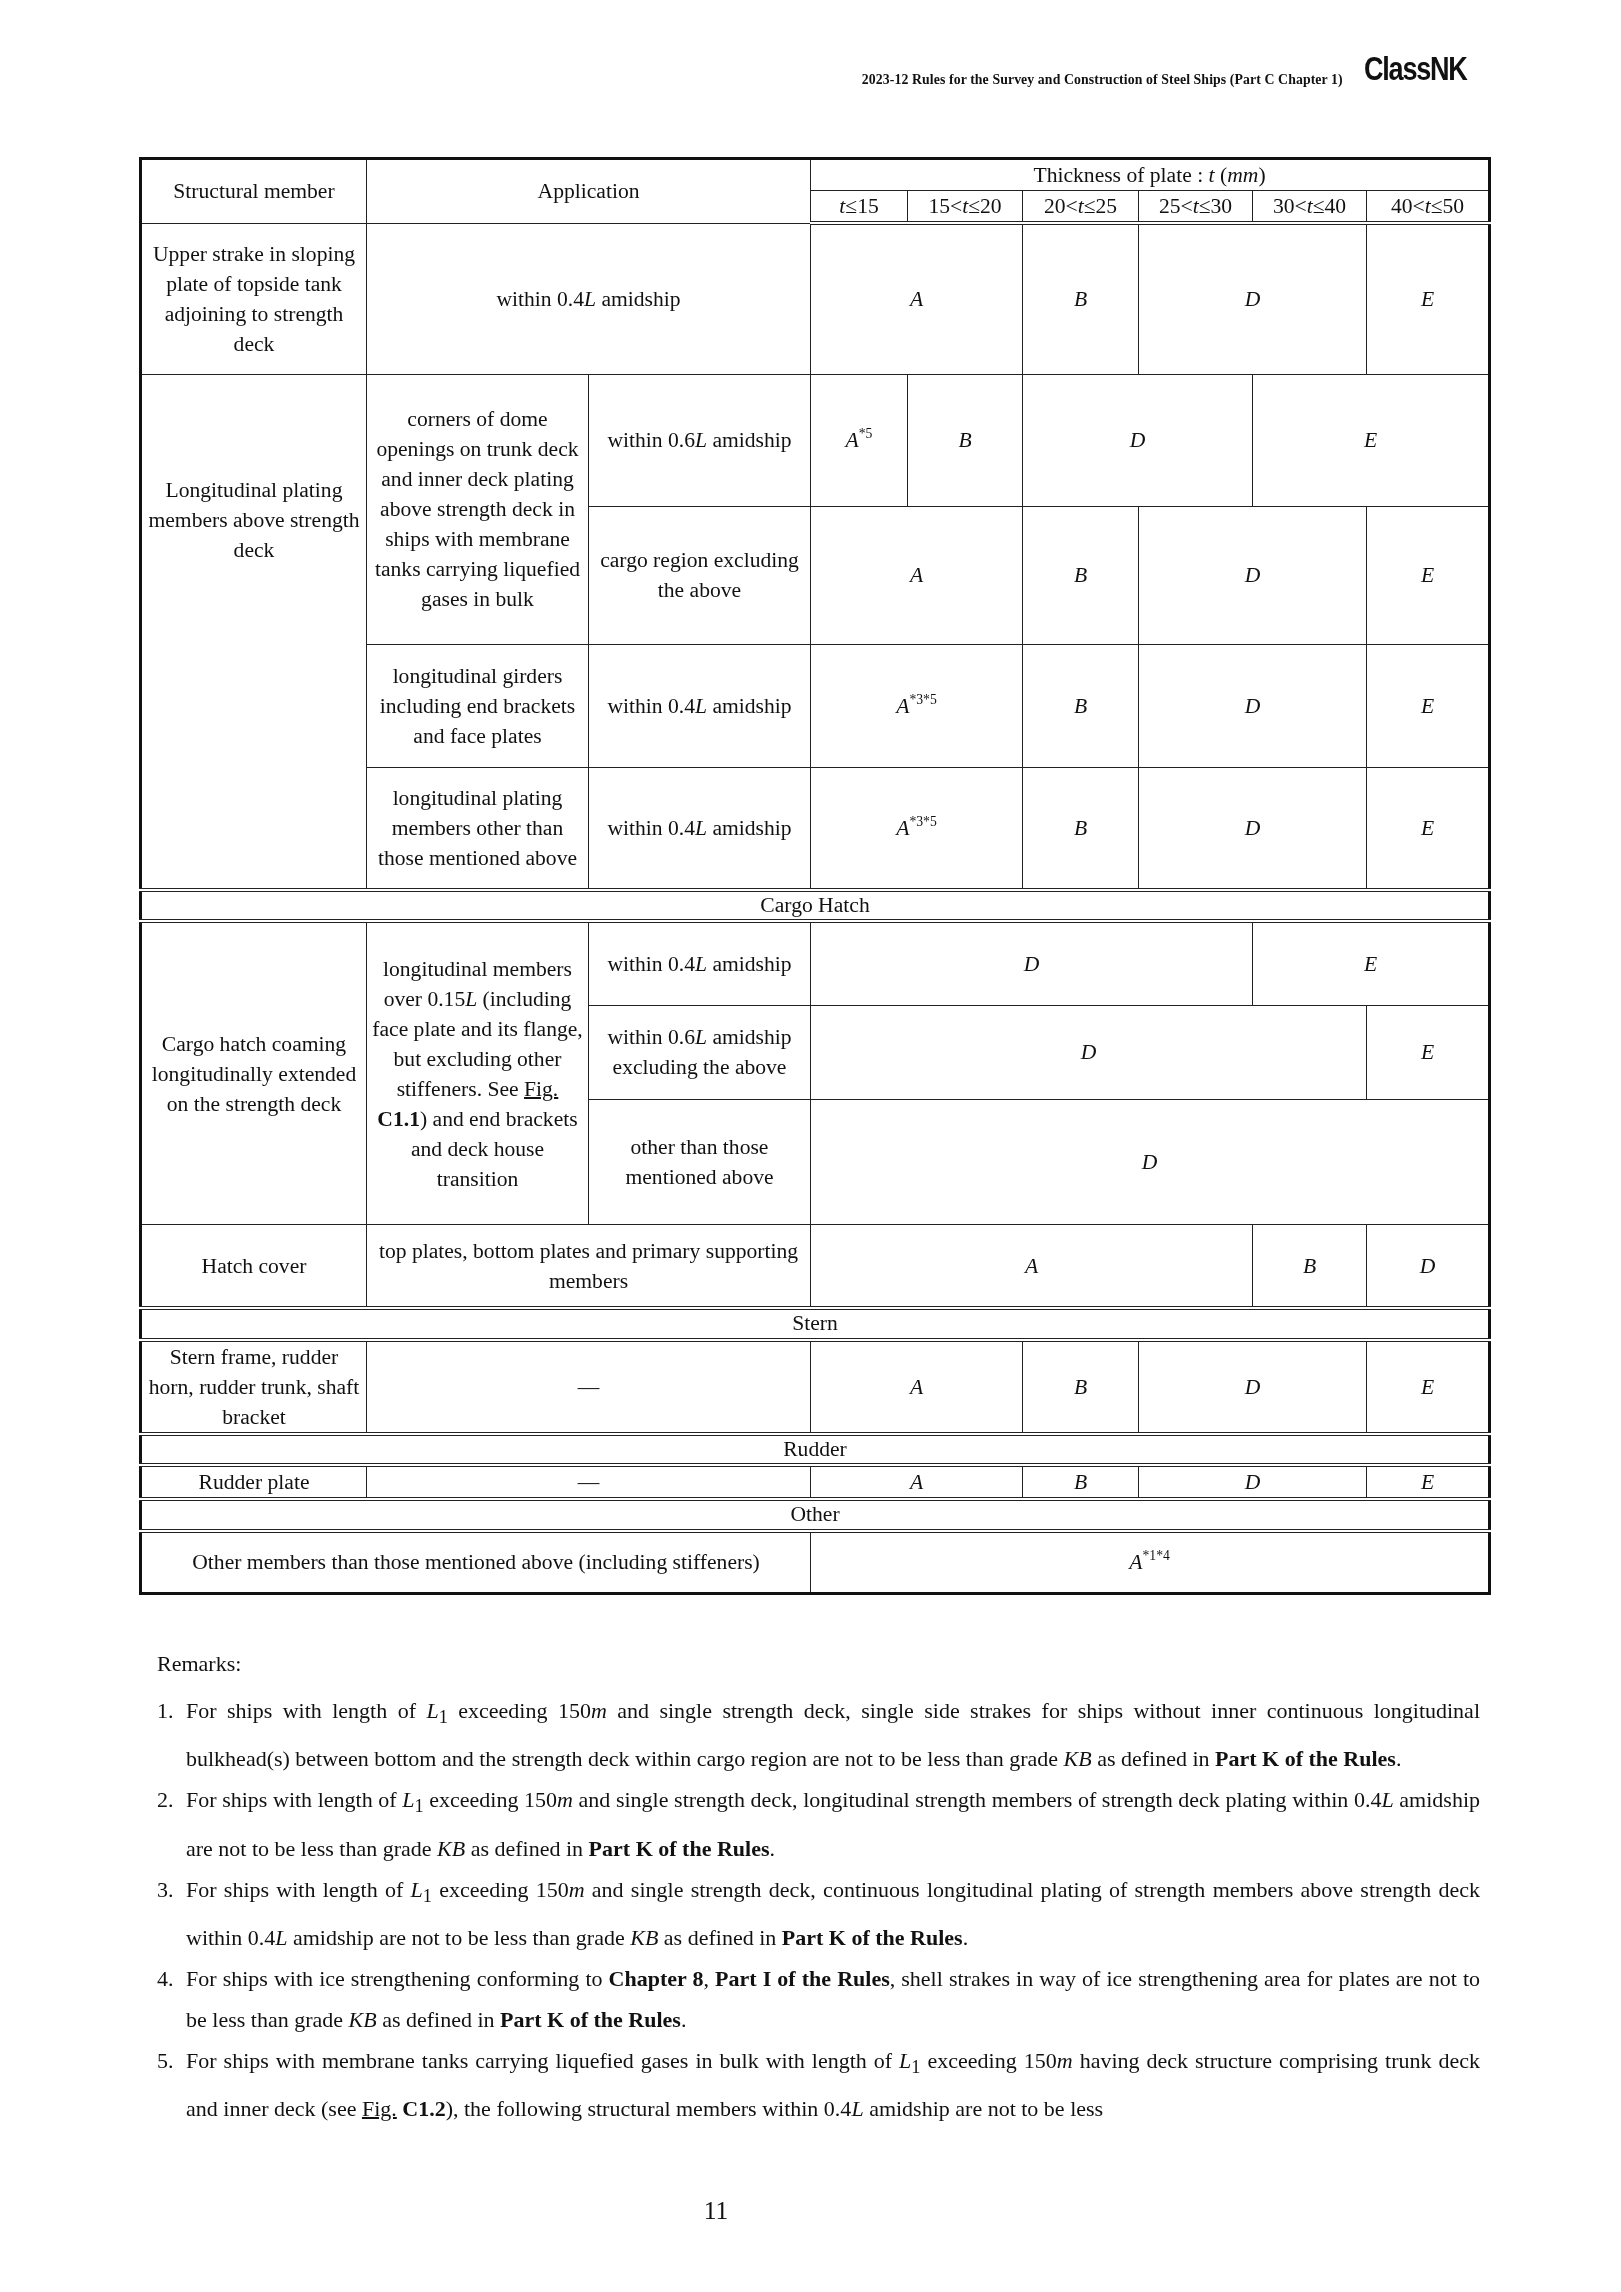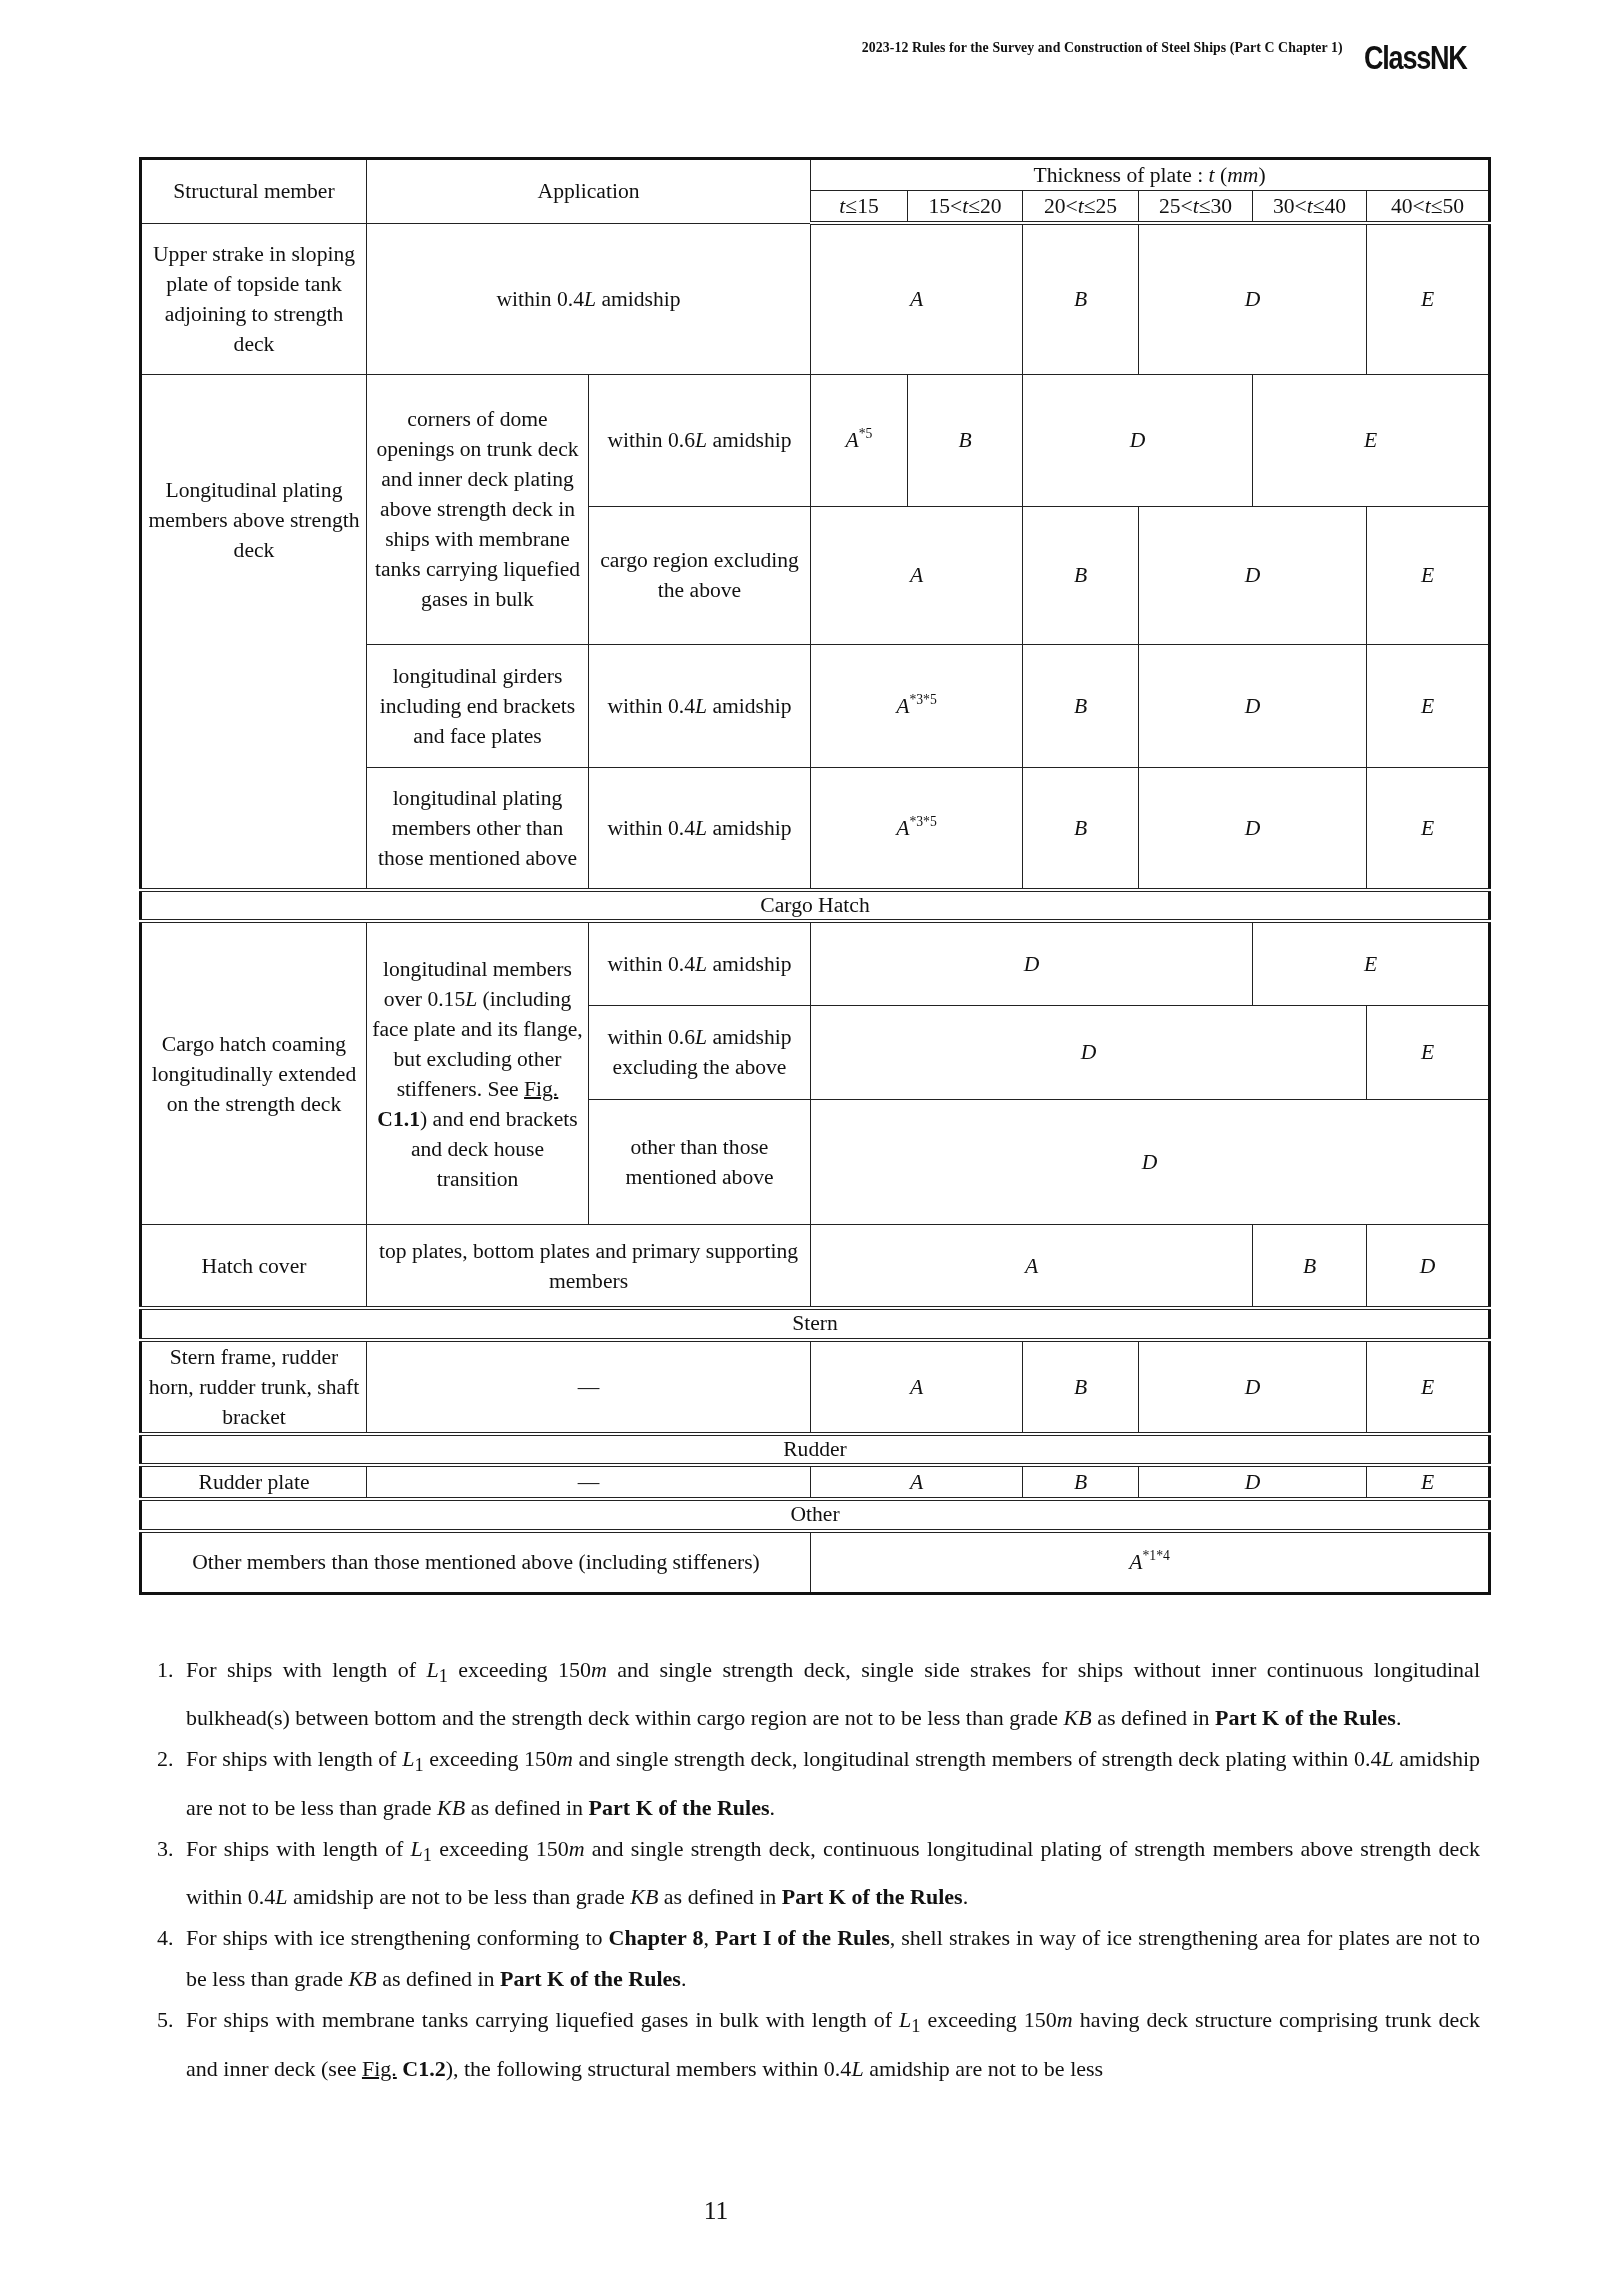--- a/index.html
+++ b/index.html
@@ -1,19 +1,19 @@
 <!DOCTYPE html>
 <html><head>
 <meta charset="utf-8">
 <style>
   html, body { margin: 0; padding: 0; background: #ffffff; }
   body { width: 1621px; height: 2293px; position: relative; overflow: hidden;
          font-family: "Liberation Serif", "DejaVu Serif", serif; color: #111; }
   .header-line { position: absolute; top: 39px; left: 617px; width: 882px; height: 49px;
-                 display: flex; align-items: flex-start; justify-content: flex-end; }
+                 display: flex; align-items: flex-end; justify-content: flex-end; }
   .header-title { font-size: 15px; font-weight: bold; letter-spacing: 0.1px; margin-right: 21.6px;
                   transform: scaleX(0.92); transform-origin: right center; }
   .brand { font-family: "Liberation Sans", "DejaVu Sans", sans-serif; font-weight: bold; font-size: 33px;
            letter-spacing: -1.5px; transform: scaleX(0.82); transform-origin: left center; margin-right: 9.8px; }
 
   table.grades { position: absolute; left: 139px; top: 157px; width: 1348px; border-collapse: collapse;
                  table-layout: fixed; border: 3.9px solid #111; font-size: 21.6px; line-height: 30px; }
   table.grades td, table.grades th { border: 1.6px solid #222; text-align: center; vertical-align: middle;
                  padding: 0 3.9px; font-weight: normal; }
   table.grades .g { font-style: italic; }
@@ -168,20 +168,21 @@
     <td colspan="9">Other</td>
   </tr>
   <tr style="height:63px">
     <td colspan="3" style="padding:0 39px">Other members than those mentioned above (including stiffeners)</td>
     <td colspan="6" class="g"><span>A</span><sup>*1*4</sup></td>
   </tr>
 </tbody>
   </table>
 
 <div class="remarks">
+  <div class="remarks-title">Remarks:</div>
 
   <div class="remark">
     <span class="num">1.</span>
     <span class="txt"><span>For ships with length of </span><i>L</i><sub>1</sub><span> exceeding 150</span><i>m</i><span> and single strength deck, single side strakes for ships without inner continuous longitudinal bulkhead(s) between bottom and the strength deck within cargo region are not to be less than grade </span><i>KB</i><span> as defined in </span><b>Part K of the Rules</b><span>.</span></span>
   </div>
 
   <div class="remark">
     <span class="num">2.</span>
     <span class="txt"><span>For ships with length of </span><i>L</i><sub>1</sub><span> exceeding 150</span><i>m</i><span> and single strength deck, longitudinal strength members of strength deck plating within 0.4</span><i>L</i><span> amidship are not to be less than grade </span><i>KB</i><span> as defined in </span><b>Part K of the Rules</b><span>.</span></span>
   </div>

